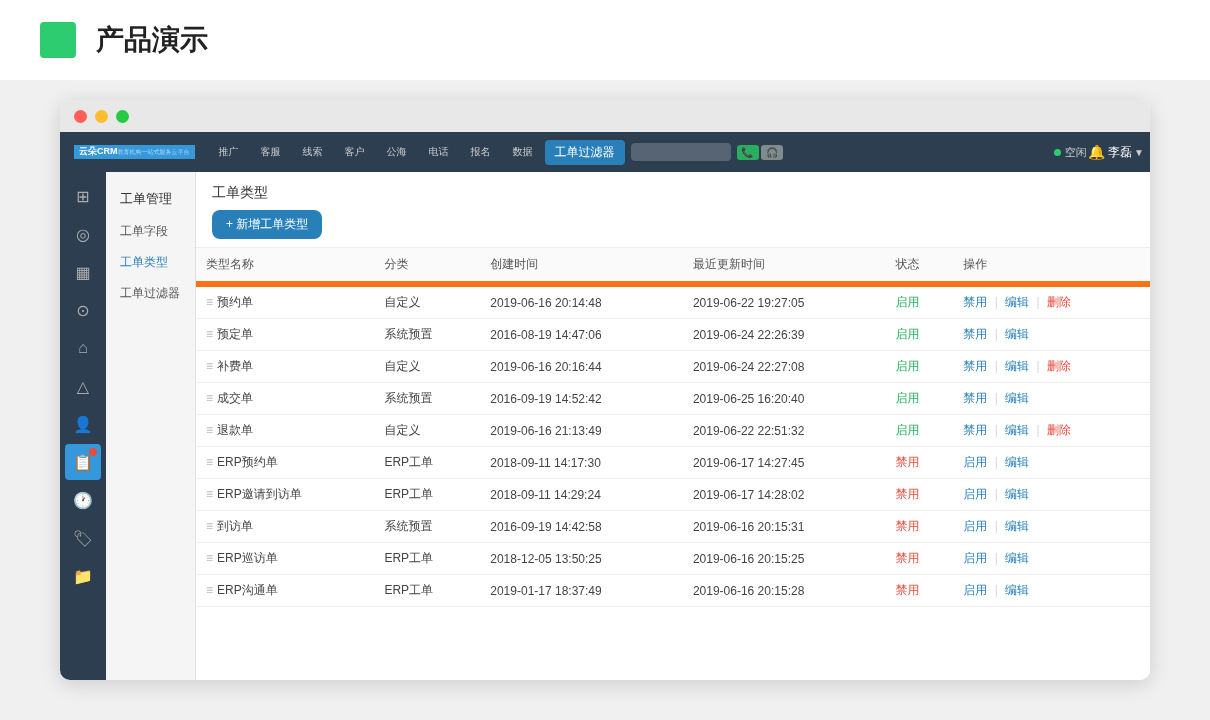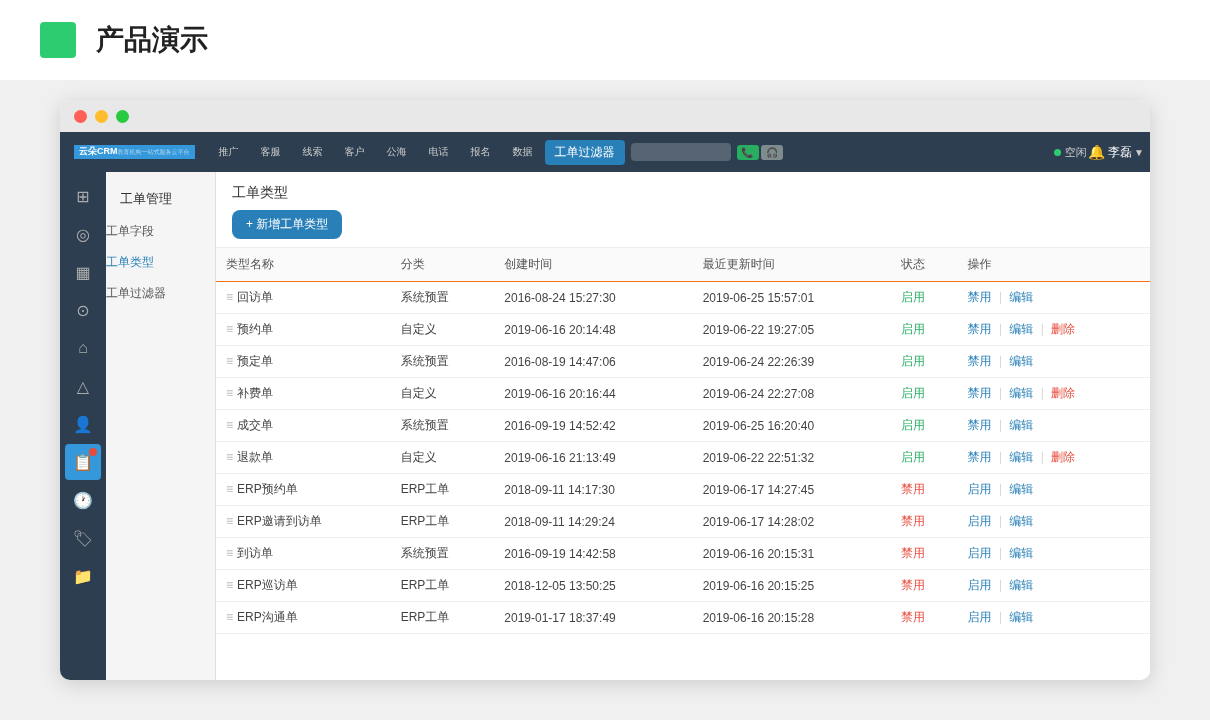--- a/index.html
+++ b/index.html
@@ -201,36 +201,36 @@
       top: 4px;
       right: 4px;
       width: 8px;
       height: 8px;
       background: #e74c3c;
       border-radius: 50%;
     }
 
     
     .sub-sidebar {
-      width: 110px;
+      width: 90px;
       background: #f5f5f5;
       border-right: 1px solid #e0e0e0;
       padding: 10px 0;
       flex-shrink: 0;
     }
     .sub-sidebar-title {
       font-size: 13px;
       color: #333;
       padding: 8px 14px;
       font-weight: 500;
     }
     .sub-sidebar-item {
       font-size: 12px;
       color: #555;
-      padding: 7px 0;
+      padding: 7px 14px;
       cursor: pointer;
       display: block;
     }
     .sub-sidebar-item.active { color: #2980b9; }
 
     
     .main-panel {
       flex: 1;
       background: white;
       overflow: hidden;
@@ -266,21 +266,21 @@
       flex: 1;
       overflow-y: auto;
     }
     table {
       width: 100%;
       border-collapse: collapse;
       font-size: 12px;
     }
     thead th {
       background: #fafafa;
-      border-bottom: 1px solid #f97316;
+      border-bottom: 6px solid #f97316;
       padding: 8px 10px;
       text-align: left;
       color: #555;
       font-weight: 500;
       white-space: nowrap;
     }
     tbody tr {
       border-bottom: 1px solid #f0f0f0;
     }
     tbody td {
@@ -415,28 +415,20 @@
               <tr>
                 <th>类型名称</th>
                 <th>分类</th>
                 <th>创建时间</th>
                 <th>最近更新时间</th>
                 <th>状态</th>
                 <th>操作</th>
               </tr>
             </thead>
             <tbody id="table-body">
-            <tr>
-                  <td><span style="color:#bbb;margin-right:4px;">≡</span>回访单</td>
-                  <td>系统预置</td>
-                  <td>2016-08-24 15:27:30</td>
-                  <td>2019-06-25 15:57:01</td>
-                  <td><span class="status-enabled">启用</span></td>
-                  <td><span class="action-link">禁用</span><span class="action-sep">｜</span><span class="action-link">编辑</span></td>
-                </tr>
                 <tr>
                   <td><span style="color:#bbb;margin-right:4px;">≡</span>预约单</td>
                   <td>自定义</td>
                   <td>2019-06-16 20:14:48</td>
                   <td>2019-06-22 19:27:05</td>
                   <td><span class="status-enabled">启用</span></td>
                   <td><span class="action-link">禁用</span><span class="action-sep">｜</span><span class="action-link">编辑</span><span class="action-sep">｜</span><span class="action-link red">删除</span></td>
                 </tr>
                 <tr>
                   <td><span style="color:#bbb;margin-right:4px;">≡</span>预定单</td>

